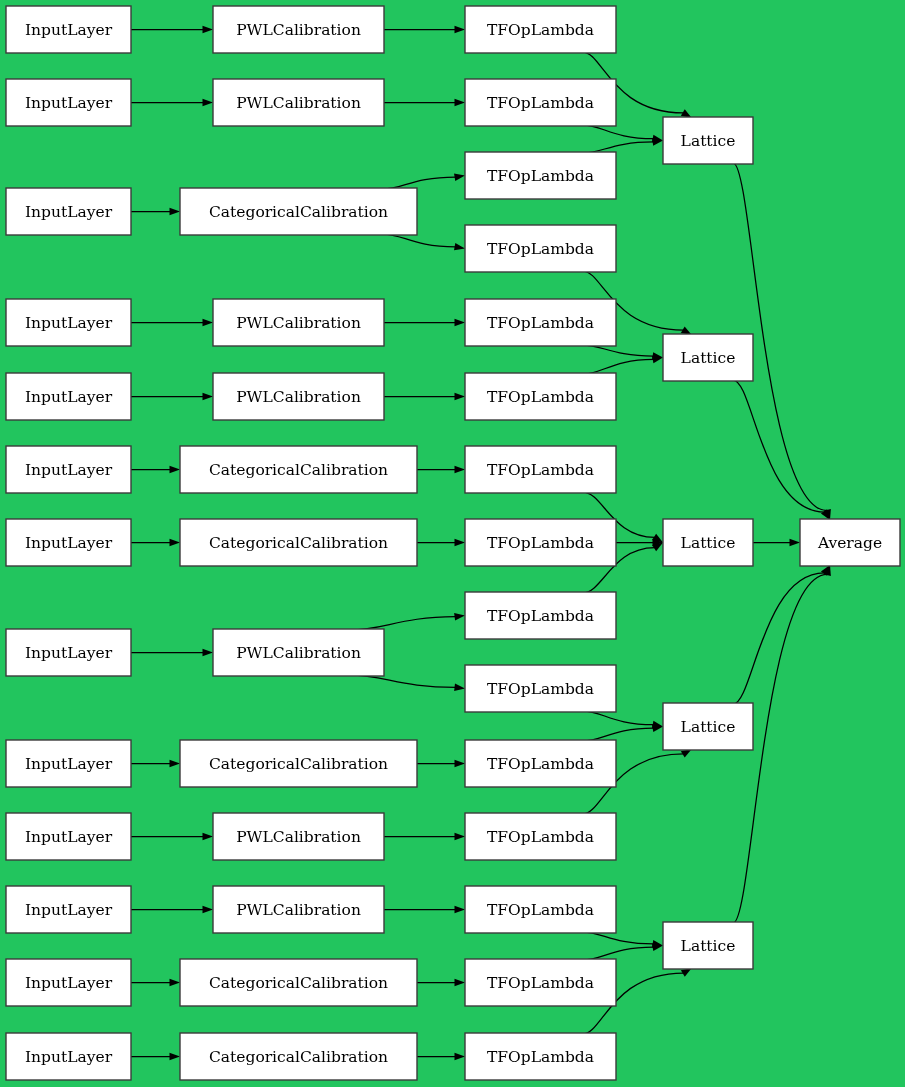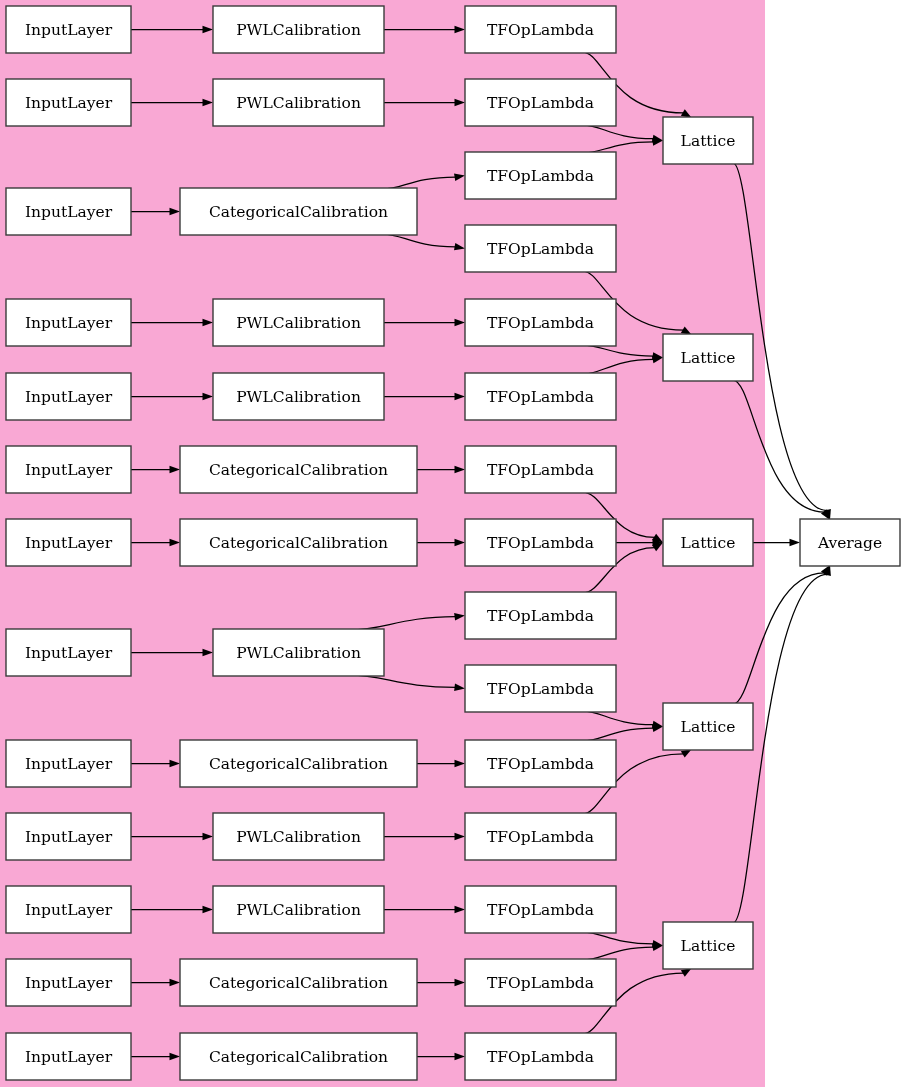--- a/index.html
+++ b/index.html
@@ -2,23 +2,23 @@
 <html><head>
 <meta charset="utf-8">
 <style>
   html, body {
     margin: 0;
     padding: 0;
     background: #ffffff;
   }
   #graph-root {
     position: relative;
-    width: 765px;
+    width: 905px;
     height: 1087px;
-    background: #f9a8d4;
+    background: #22c55e;
     font-family: "DejaVu Serif", "Liberation Serif", serif;
   }
   svg#graph-canvas {
     position: absolute;
     top: 0;
     left: 0;
     width: 905px;
     height: 1087px;
     display: block;
   }

